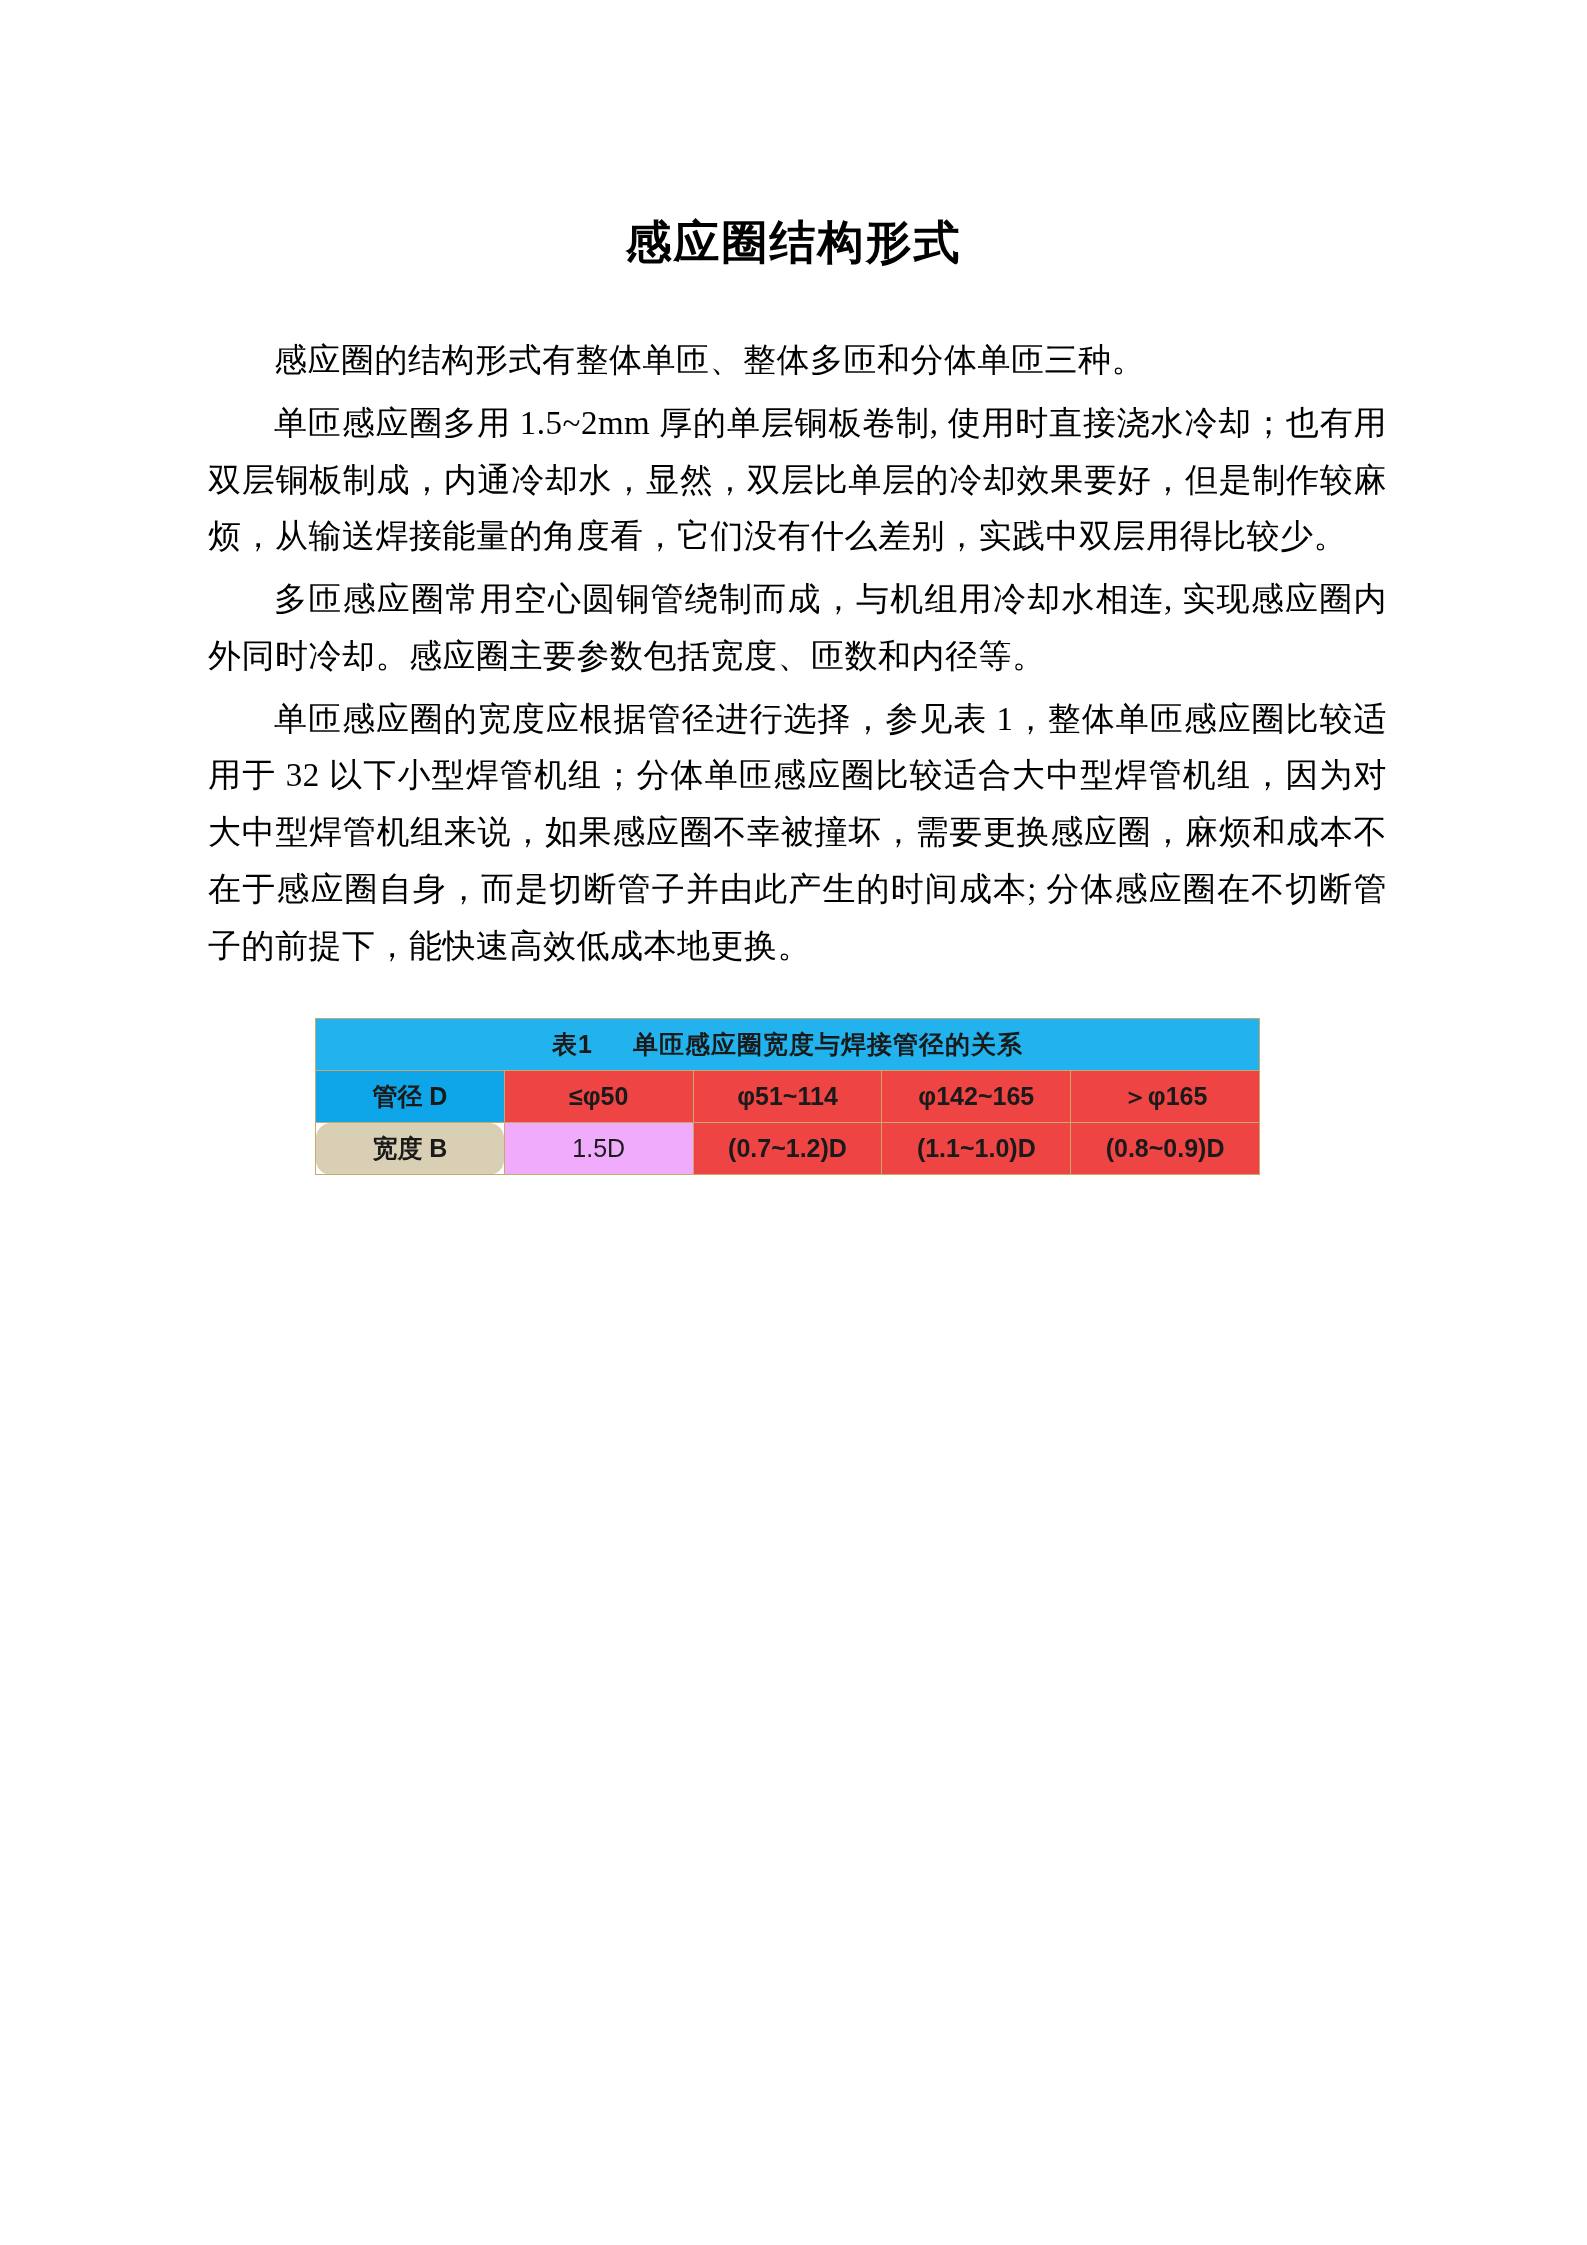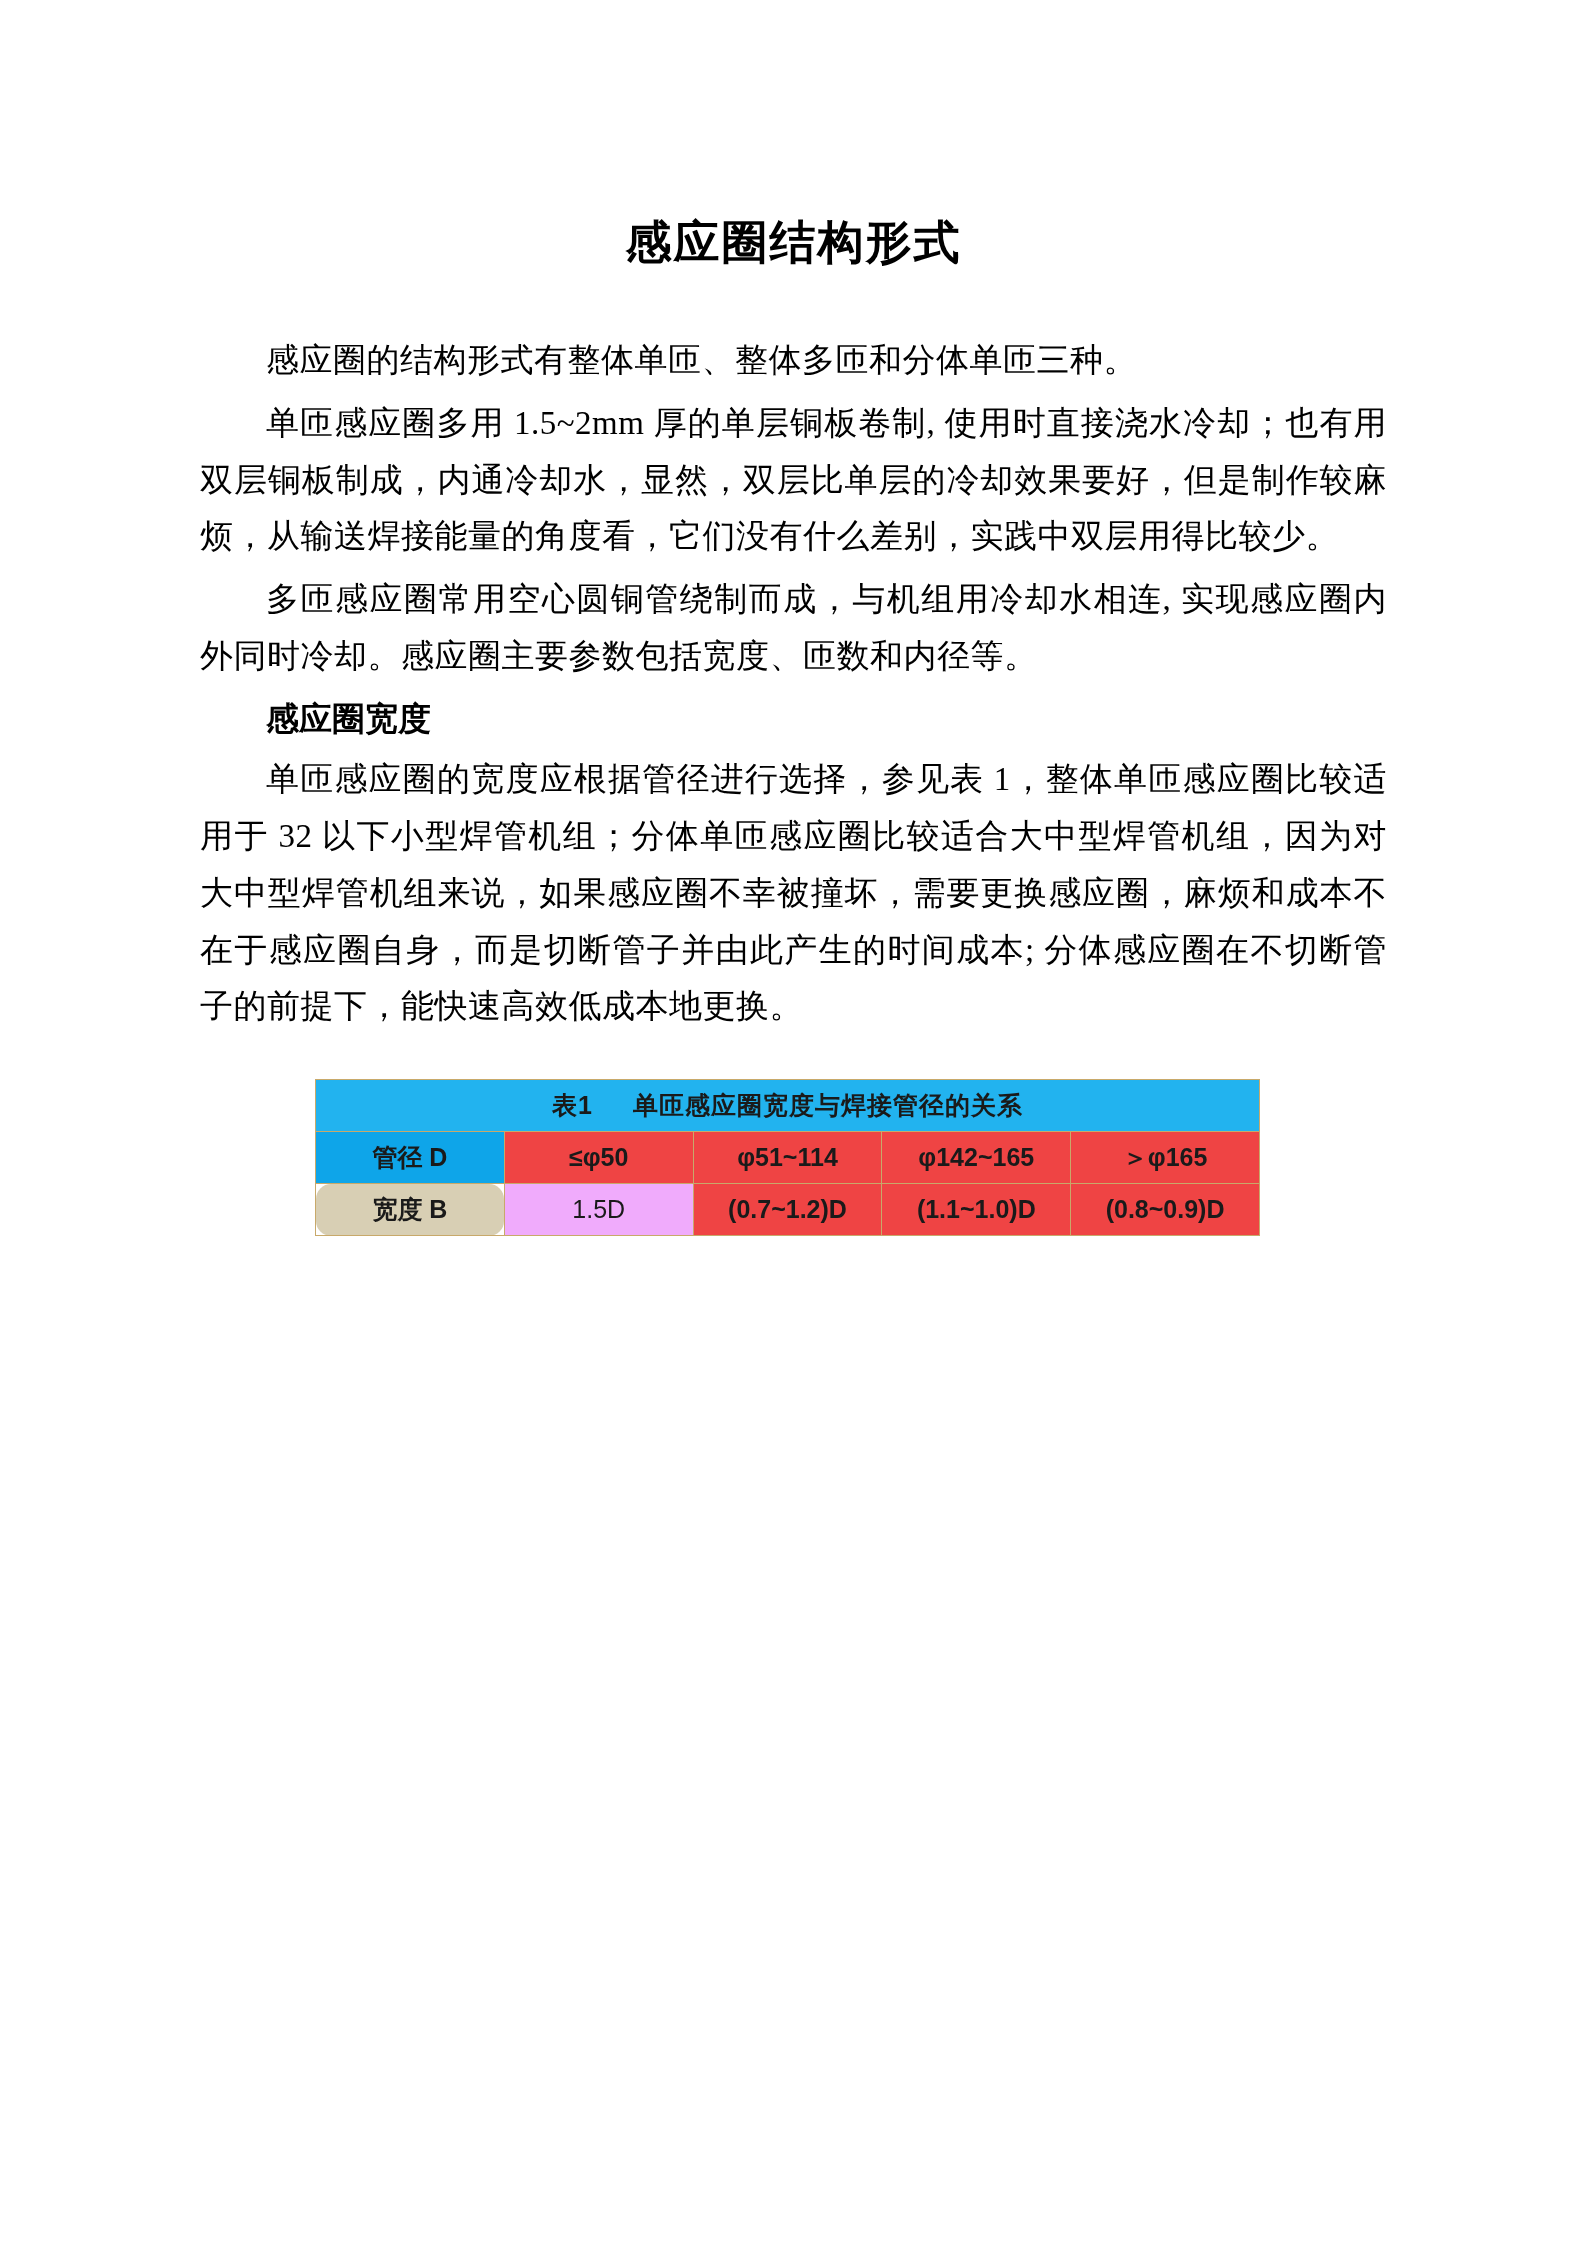--- a/index.html
+++ b/index.html
@@ -28,21 +28,21 @@
     text-align: center;
     letter-spacing: 2px;
     margin: 52px 0 58px 0;
   }
   .para {
     font-size: 33px;
     line-height: 1.72;
     text-align: justify;
     text-justify: inter-ideograph;
     text-indent: 2em;
-    margin: 0 0 6px 0;
+    margin: 0 0 6px 8px;
     letter-spacing: 0.5px;
   }
   .subhead {
     font-family: "Liberation Sans", sans-serif;
     font-weight: bold;
     font-size: 33px;
     line-height: 1.72;
     text-indent: 2em;
     margin: 6px 0 4px 0;
   }
@@ -102,21 +102,20 @@
 <body>
 
 <div class="page">
 
   <h1 class="doc-title">感应圈结构形式</h1>
 
   <p class="para">感应圈的结构形式有整体单匝、整体多匝和分体单匝三种。</p>
   <p class="para">单匝感应圈多用 1.5~2mm 厚的单层铜板卷制, 使用时直接浇水冷却；也有用双层铜板制成，内通冷却水，显然，双层比单层的冷却效果要好，但是制作较麻烦，从输送焊接能量的角度看，它们没有什么差别，实践中双层用得比较少。</p>
   <p class="para">多匝感应圈常用空心圆铜管绕制而成，与机组用冷却水相连, 实现感应圈内外同时冷却。感应圈主要参数包括宽度、匝数和内径等。</p>
 
-  <p class="subhead">感应圈宽度</p>
 
   <p class="para">单匝感应圈的宽度应根据管径进行选择，参见表 1，整体单匝感应圈比较适用于 32 以下小型焊管机组；分体单匝感应圈比较适合大中型焊管机组，因为对大中型焊管机组来说，如果感应圈不幸被撞坏，需要更换感应圈，麻烦和成本不在于感应圈自身，而是切断管子并由此产生的时间成本; 分体感应圈在不切断管子的前提下，能快速高效低成本地更换。</p>
 
   <div class="table-wrap">
     <table class="data-table">
       <tbody>
         <tr>
           <td class="caption-cell" colspan="5">
             <span class="caption-inner">表1</span><span class="caption-gap"></span><span class="caption-inner">单匝感应圈宽度与焊接管径的关系</span>
           </td>

